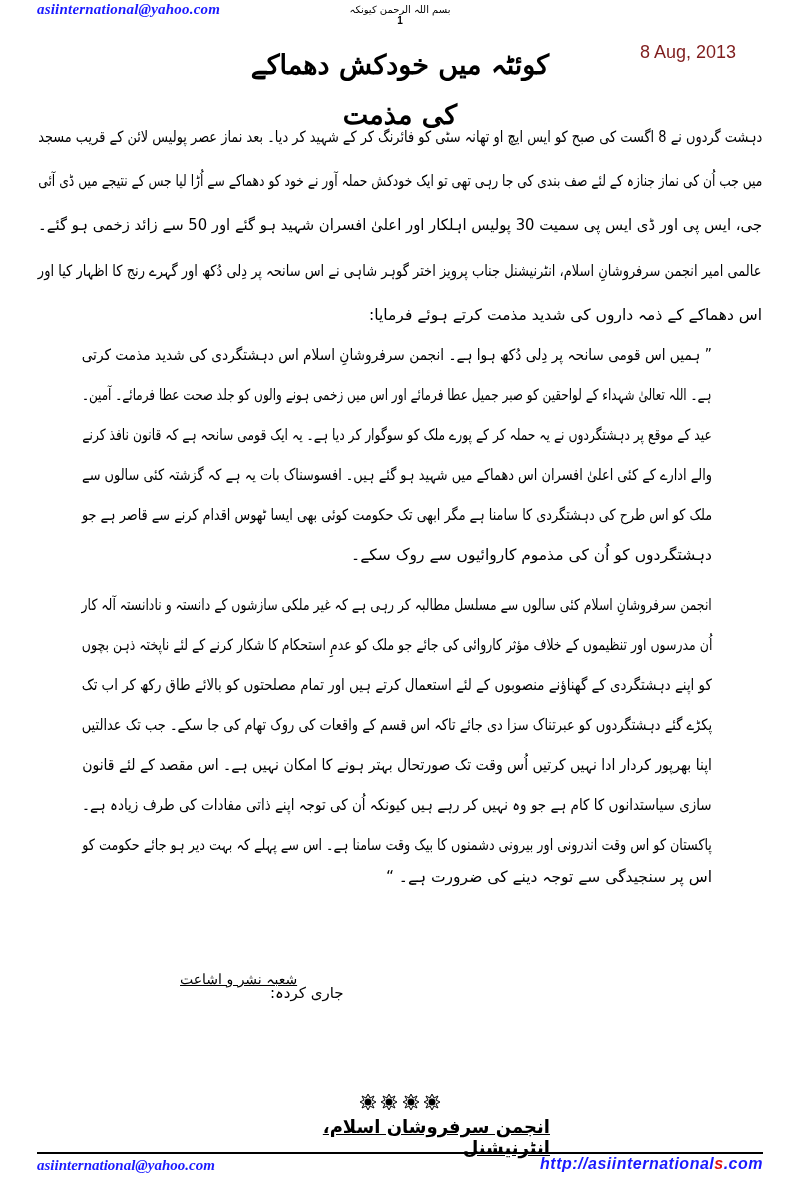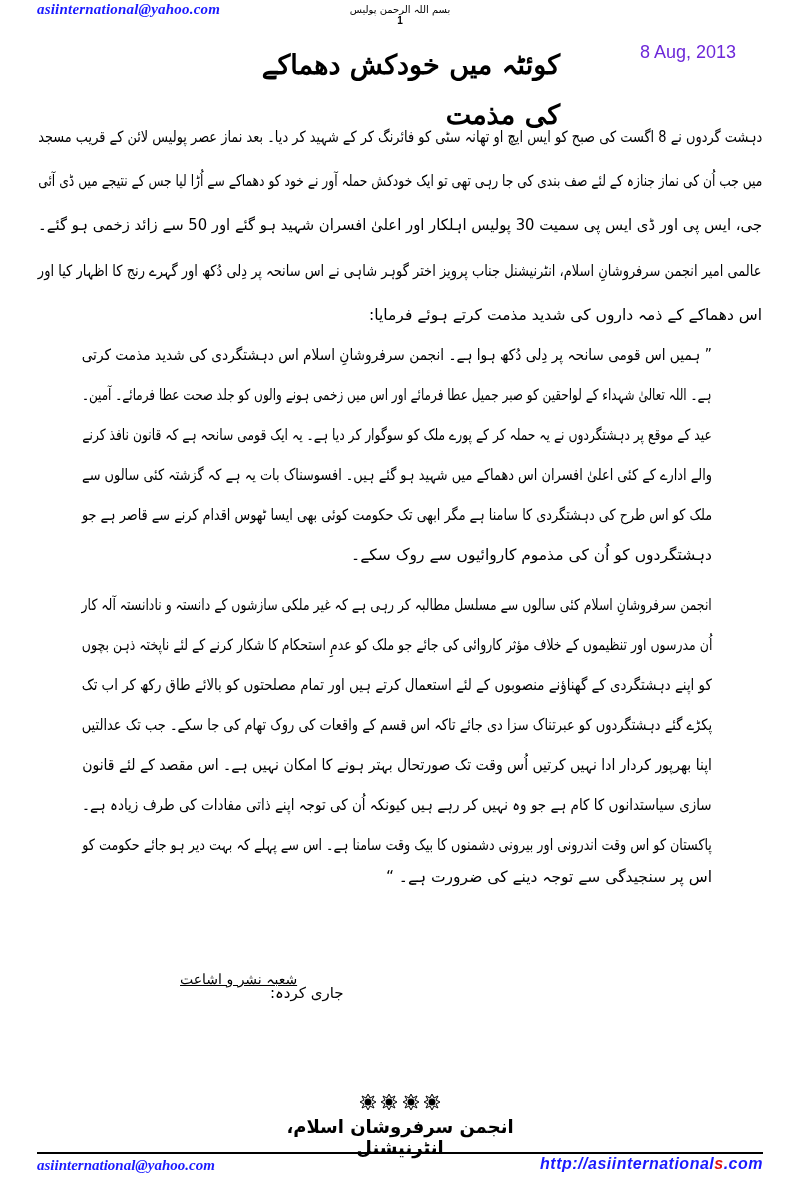--- a/index.html
+++ b/index.html
@@ -45,27 +45,28 @@
       font-family: "Liberation Sans", sans-serif;
       font-weight: bold;
       font-size: 10px;
     }
     .date {
       position: absolute;
       left: 640px;
       top: 42px;
       font-family: "Liberation Sans", sans-serif;
       font-size: 18px;
-      color: #6d28d9;
+      color: #7f1d1d;
     }
     .title {
       position: absolute;
       left: 240px;
       top: 40px;
       width: 320px;
+      text-align: center;
       direction: rtl;
       font-family: "DejaVu Serif", serif;
       font-weight: bold;
       font-size: 27px;
       line-height: 50px;
     }
     .body-text {
       position: absolute;
       direction: rtl;
       text-align: left;
@@ -111,25 +112,25 @@
     }
     .ornament {
       width: 16px;
       height: 16px;
     }
     .org-name {
       position: absolute;
       left: 250px;
       top: 1116px;
       width: 300px;
-      text-align: center;
       direction: rtl;
       font-family: "DejaVu Sans", sans-serif;
       font-weight: bold;
       font-size: 18px;
+      text-decoration: underline;
     }
     .footer-rule {
       position: absolute;
       left: 37px;
       top: 1152px;
       width: 726px;
       height: 0;
       border-top: 2px solid #000;
     }
     .footer-email {
@@ -154,21 +155,21 @@
       letter-spacing: 0.5px;
     }
     .footer-url .accent {
       color: #e01010;
     }
   </style>
 </head>
 <body>
 
 <div class="email-top" style="color: rgb(26, 26, 255);">asiinternational@yahoo.com</div>
-<div class="bismillah">بسم اللہ الرحمن پولیس</div>
+<div class="bismillah">بسم اللہ الرحمن کیونکہ</div>
 <div class="page-number">1</div>
 <div class="date">8 Aug, 2013</div>
 <div class="title">کوئٹہ میں خودکش دھماکے کی مذمت</div>
 
 <div class="body-text para-1">
   <div class="line" style="top: 0px; transform-origin: right top; transform: scaleX(0.834);">دہشت گردوں نے 8 اگست کی صبح کو ایس ایچ او تھانہ سٹی کو فائرنگ کر کے شہید کر دیا۔ بعد نماز عصر پولیس لائن کے قریب مسجد</div>
   <div class="line" style="top: 44px; transform-origin: right top; transform: scaleX(0.792);">میں جب اُن کی نماز جنازہ کے لئے صف بندی کی جا رہی تھی تو ایک خودکش حملہ آور نے خود کو دھماکے سے اُڑا لیا جس کے نتیجے میں ڈی آئی</div>
   <div class="line" style="top: 88px; transform-origin: right top; transform: scaleX(0.955);">جی، ایس پی اور ڈی ایس پی سمیت 30 پولیس اہلکار اور اعلیٰ افسران شہید ہو گئے اور 50 سے زائد زخمی ہو گئے۔</div>
 </div>
 

